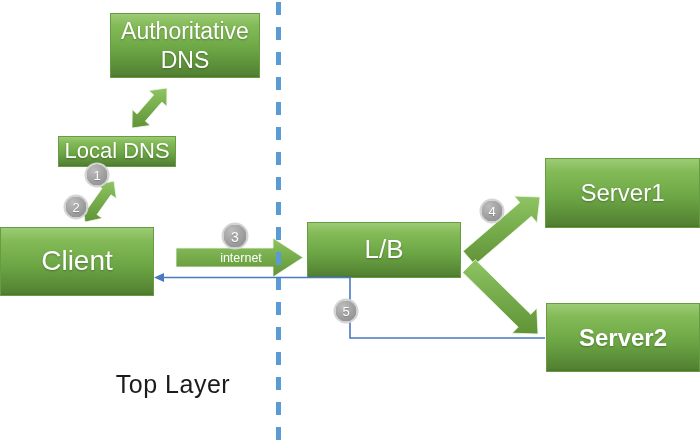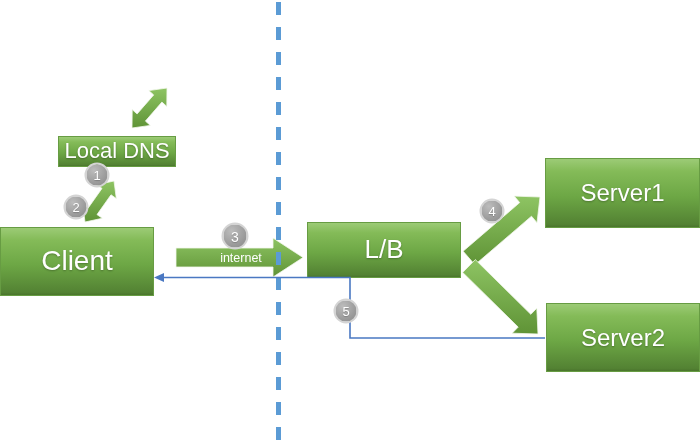--- a/index.html
+++ b/index.html
@@ -19,21 +19,21 @@
     text-shadow:0 1px 2px rgba(0,0,0,0.28);
     box-sizing:border-box;
     font-weight:400;
     line-height:1.22;
   }
   .node-auth   {left:110px;top:13px;width:150px;height:65px;font-size:23px;}
   .node-local  {left:58px;top:136px;width:118px;height:31px;font-size:22px;}
   .node-client {left:0px;top:227px;width:154px;height:69px;font-size:28px;}
   .node-lb     {left:307px;top:222px;width:154px;height:56px;font-size:26px;}
   .node-server1{left:545px;top:158px;width:155px;height:70px;font-size:24px;text-align:center;}
-  .node-server2{left:546px;top:303px;width:154px;height:69px;font-size:24px;}
+  .node-server2{left:546px;top:303px;width:154px;height:69px;font-size:24px;font-weight:bold;}
 
   svg.overlay{position:absolute;left:0;top:0;width:700px;height:440px;}
 
   
   .step{
     position:absolute;
     width:21px;height:21px;border-radius:50%;
     background:radial-gradient(circle at 35% 28%,#bcbcbc,#979797 70%,#8d8d8d);
     border:2px solid #d4d4d4;
     box-sizing:content-box;
@@ -57,20 +57,21 @@
   .internet-text{
     font-size:12.5px;fill:#ffffff;font-family:"Liberation Sans",sans-serif;
     text-anchor:middle;
   }
 </style>
 </head>
 <body>
 
 <div class="canvas">
 
+  <div class="node node-auth">Authoritative DNS</div>
   <div class="node node-client">Client</div>
   <div class="node node-local">Local DNS</div>
   <div class="node node-lb">L/B</div>
   <div class="node node-server1">Server1</div>
   <div class="node node-server2">Server2</div>
 
   <svg class="overlay" viewBox="0 0 700 440">
     <defs>
       <linearGradient id="gArrow" x1="0" y1="0" x2="0" y2="1">
         <stop offset="0" stop-color="#8ec463"></stop>
@@ -95,14 +96,15 @@
 
     <text class="internet-text" x="241" y="262">internet</text>
   </svg>
 
   <div class="step" style="left:97px;top:175px;">1</div>
   <div class="step" style="left:76px;top:207px;">2</div>
   <div class="step step-3" style="left:235px;top:236px;">3</div>
   <div class="step" style="left:492px;top:211px;">4</div>
   <div class="step" style="left:346px;top:311px;">5</div>
 
+  <div class="layer-label layer-top">Top Layer</div>
 
 </div>
 
 </body></html>

